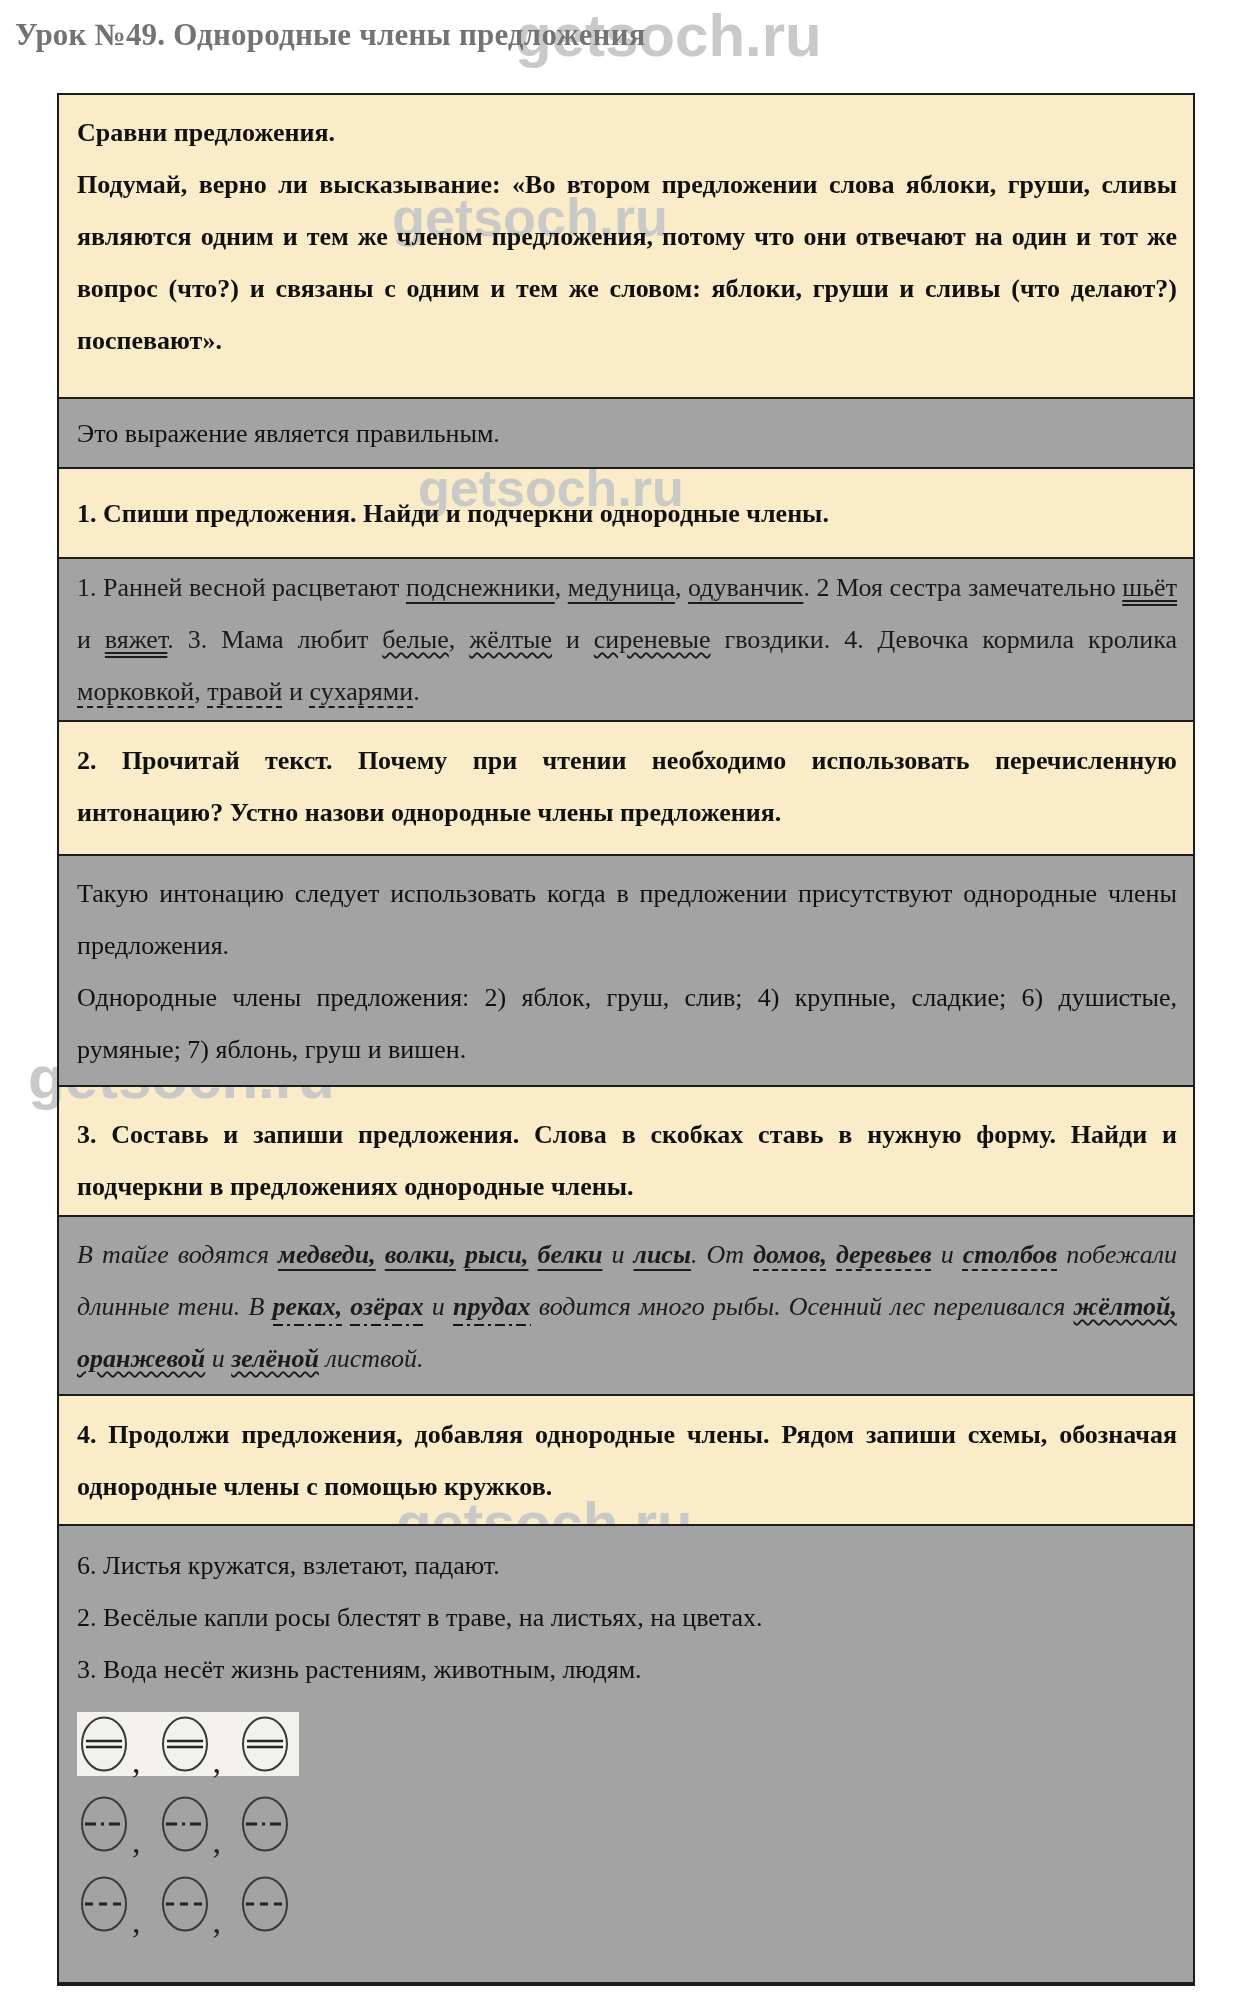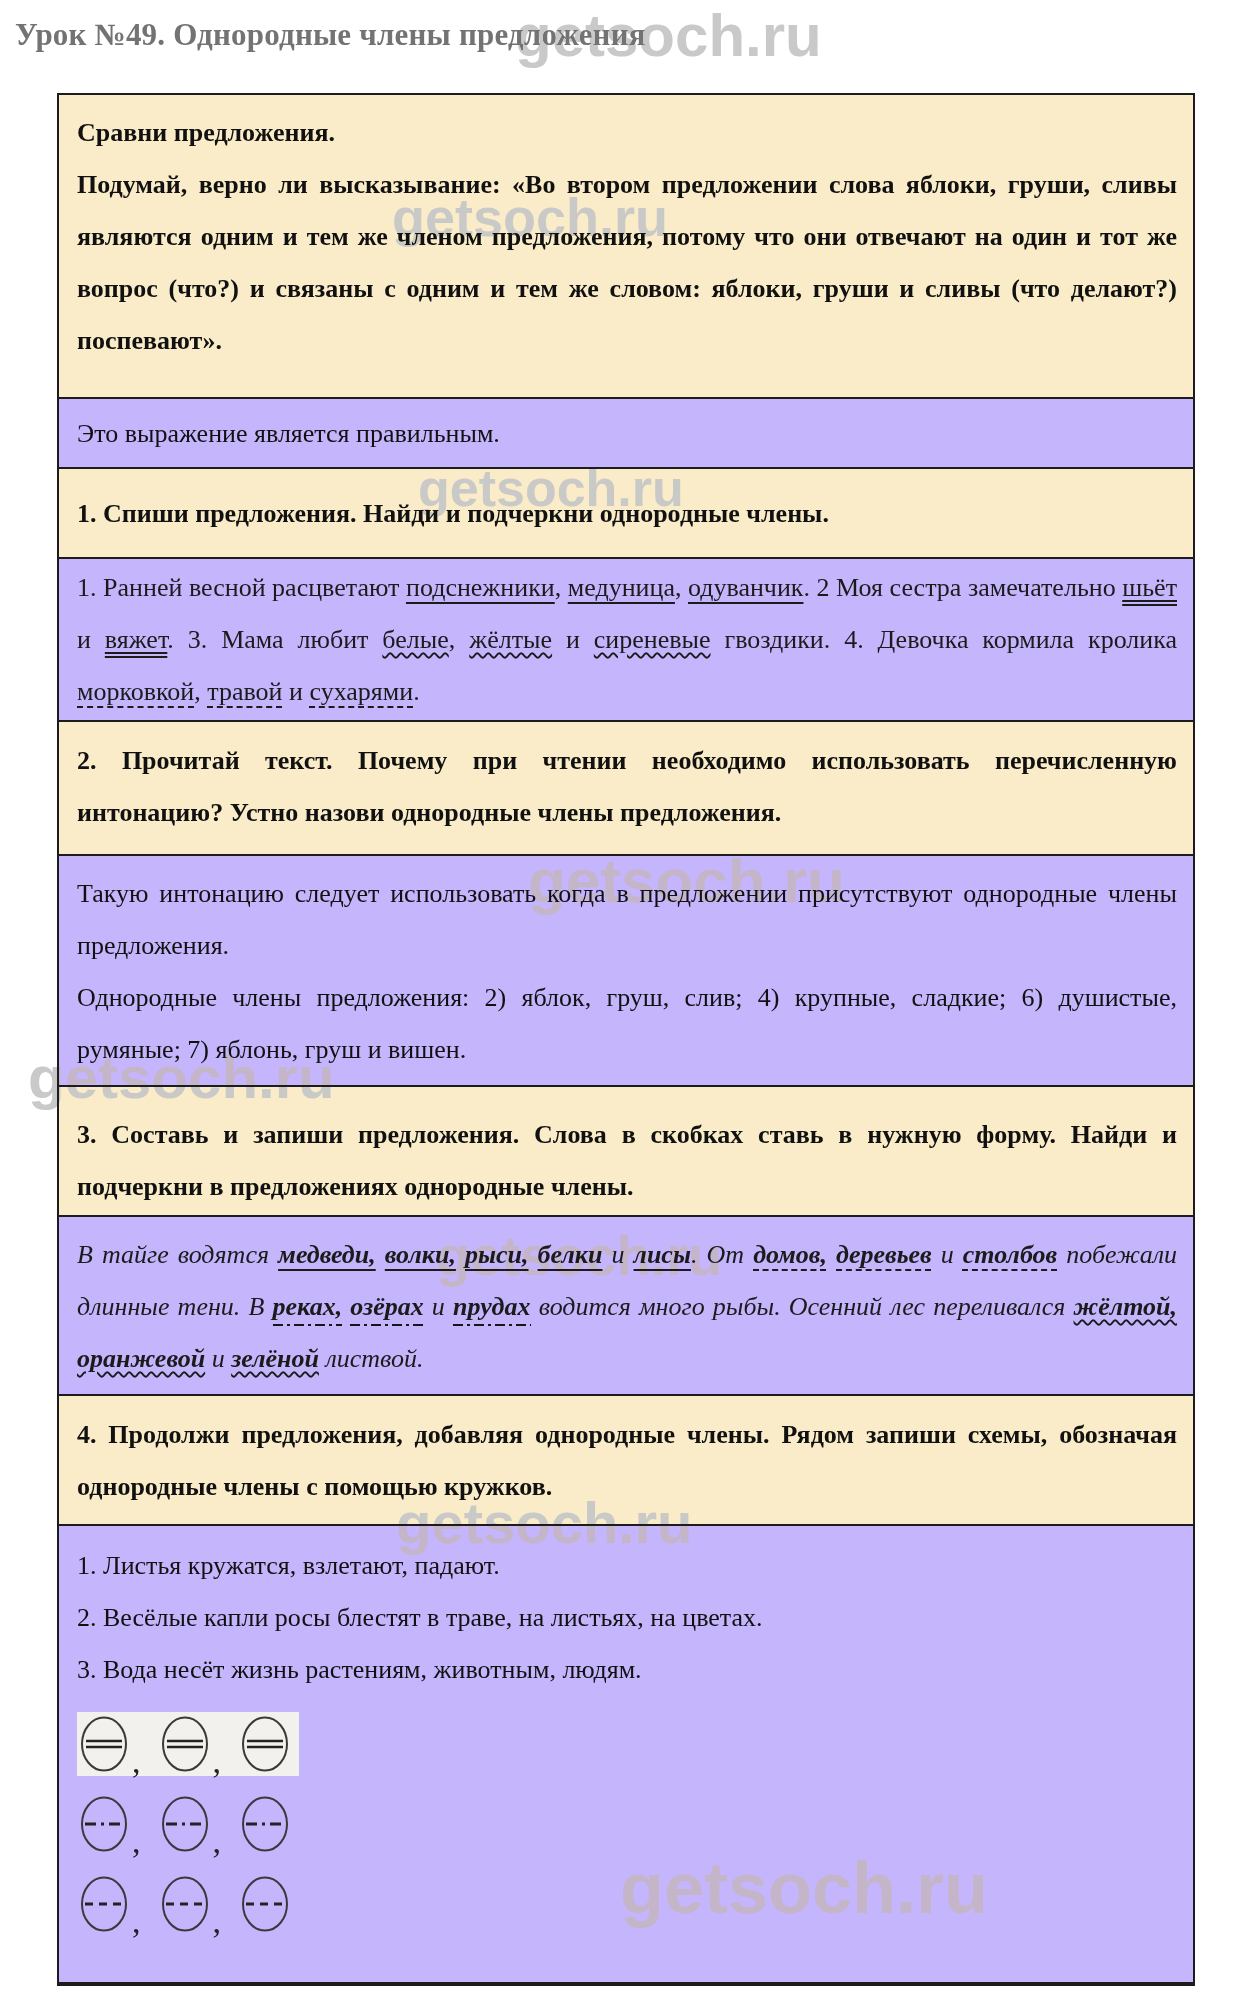--- a/index.html
+++ b/index.html
@@ -15,21 +15,21 @@
 
   h1.title {
     position:absolute; left:12px; top:14px; margin:3px;
     font-size:31px; font-weight:bold; color:#737373;
     letter-spacing:0.2px; white-space:nowrap; z-index:2;
   }
 
   .doc {
     position:absolute; left:57px; top:93px; width:1134px;
     border:2px solid #1c1c1c; border-bottom-width:4px;
-    background:#c4b5fd; z-index:1;
+    background:#a3a3a3; z-index:1;
   }
   .row { box-sizing:border-box; padding:0 16px 0 18px; position:relative; }
   .row + .row { border-top:2px solid #1c1c1c; }
   .row p { margin:0; font-size:26px; line-height:52px; text-align:justify; }
   .row p.no-just { text-align:left; }
   .cream { font-weight:bold; }
   .cream p { font-weight:bold; }
 
   .b1 { min-height:302px; padding-top:12px; }
   .b2 { min-height:70px;  padding-top:9px; }
@@ -114,21 +114,21 @@
 
     <section class="row scan b8" style="border-top-color: rgb(28, 28, 28);">
       <p><span>В тайге водятся </span><span class="u u-solid seg-b">медведи,</span><span> </span><span class="u u-solid seg-b">волки,</span><span> </span><span class="u u-solid seg-b">рыси,</span><span> </span><span class="u u-solid seg-b">белки</span><span> и </span><span class="u u-solid seg-b">лисы</span><span>. От </span><span class="u u-dashed seg-b">домов,</span><span> </span><span class="u u-dashed seg-b">деревьев</span><span> и </span><span class="u u-dashed seg-b">столбов</span><span> побежали длинные тени. В </span><span class="u u-dashdot seg-b">реках,</span><span> </span><span class="u u-dashdot seg-b">озёрах</span><span> и </span><span class="u u-dashdot seg-b">прудах</span><span> водится много рыбы. Осенний лес переливался </span><span class="u u-wavy seg-b">жёлтой,</span><span> </span><span class="u u-wavy seg-b">оранжевой</span><span> и </span><span class="u u-wavy seg-b">зелёной</span><span> листвой.</span></p>
     </section>
 
     <section class="row cream b9" style="background: rgb(250, 236, 200); border-top-color: rgb(28, 28, 28);">
       <p>4. Продолжи предложения, добавляя однородные члены. Рядом запиши схемы, обозначая однородные члены с помощью кружков.</p>
     </section>
 
     <section class="row b10" style="border-top-color: rgb(28, 28, 28);">
-      <p class="no-just">1. Листья кружатся, взлетают, падают.</p>
+      <p class="no-just">6. Листья кружатся, взлетают, падают.</p>
       <p class="no-just">2. Весёлые капли росы блестят в траве, на листьях, на цветах.</p>
       <p class="no-just">3. Вода несёт жизнь растениям, животным, людям.</p>
       <div class="schemes" id="schemes">
           <div class="scheme-row">
             <svg width="48" height="58" class="scheme-circle">
               <ellipse cx="24" cy="29" rx="22" ry="26.5" fill="none" stroke="#3a3a3a" stroke-width="2"></ellipse>
               <line x1="6" y1="26" x2="42" y2="26" stroke="#232323" stroke-width="2.6"></line>
               <line x1="6" y1="32" x2="42" y2="32" stroke="#232323" stroke-width="2.6"></line>
             </svg>
             <span class="scheme-comma">,</span>

